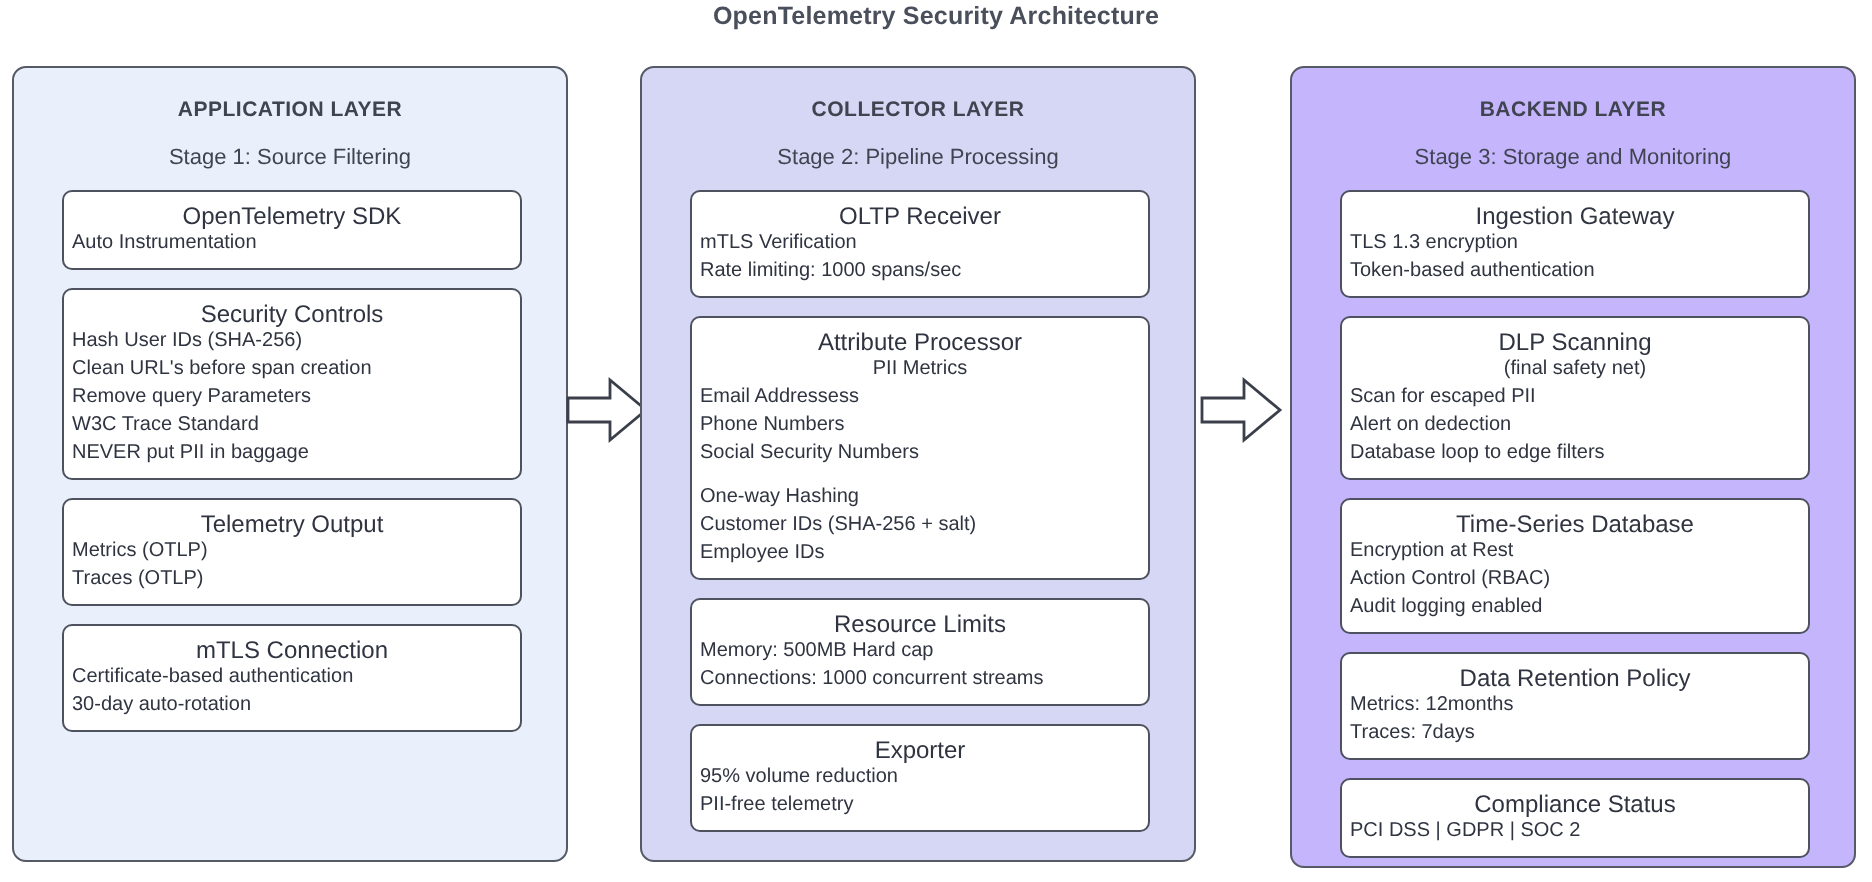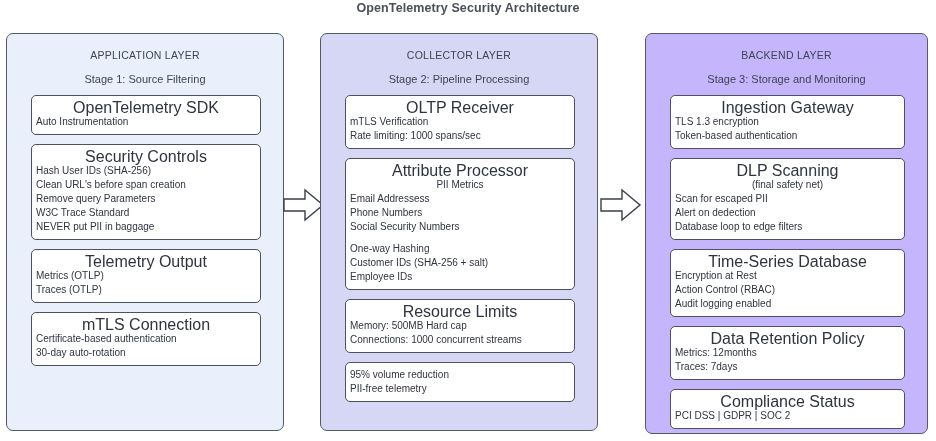--- a/index.html
+++ b/index.html
@@ -50,21 +50,21 @@
   #panel-backend {
     left: 645px;
     width: 283px;
     height: 401px;
     background: #c4b5fd;
   }
 
   .layer-heading {
     text-align: center;
     font-size: 10.5px;
-    font-weight: normal;
+    font-weight: bold;
     color: #3f4450;
     margin-top: 15px;
     letter-spacing: 0.25px;
   }
   .layer-stage {
     text-align: center;
     font-size: 11px;
     color: #3f4450;
     margin-top: 12px;
   }
@@ -78,21 +78,21 @@
   .card {
     background: #ffffff;
     border: 1.3px solid #4d525e;
     border-radius: 5px;
     box-sizing: border-box;
     padding: 5px 0 5px 0;
     margin-bottom: 9px;
   }
   .card-title {
     text-align: center;
-    font-size: 16px;
+    font-size: 12px;
     color: #2f3440;
     line-height: 14px;
   }
   .card-subtitle {
     text-align: center;
     font-size: 10px;
     color: #2f3440;
     line-height: 14px;
   }
   .card-line {
@@ -186,20 +186,21 @@
       <div class="card-line">Employee IDs</div>
     </div>
 
     <div class="card">
       <div class="card-title">Resource Limits</div>
       <div class="card-line">Memory: 500MB Hard cap</div>
       <div class="card-line">Connections: 1000 concurrent streams</div>
     </div>
 
     <div class="card">
+      <div class="card-title">Exporter</div>
       <div class="card-line">95% volume reduction</div>
       <div class="card-line">PII-free telemetry</div>
     </div>
 
   </div>
 </div>
 
 <div class="flow-arrow" id="flow-arrow-2">
   <svg width="42" height="34" viewBox="0 0 42 34">
     <polygon points="1,11 22,11 22,2 40,17 22,32 22,23 1,23" fill="#ffffff" stroke="#3a3f4b" stroke-width="1.4" stroke-linejoin="miter"></polygon>

